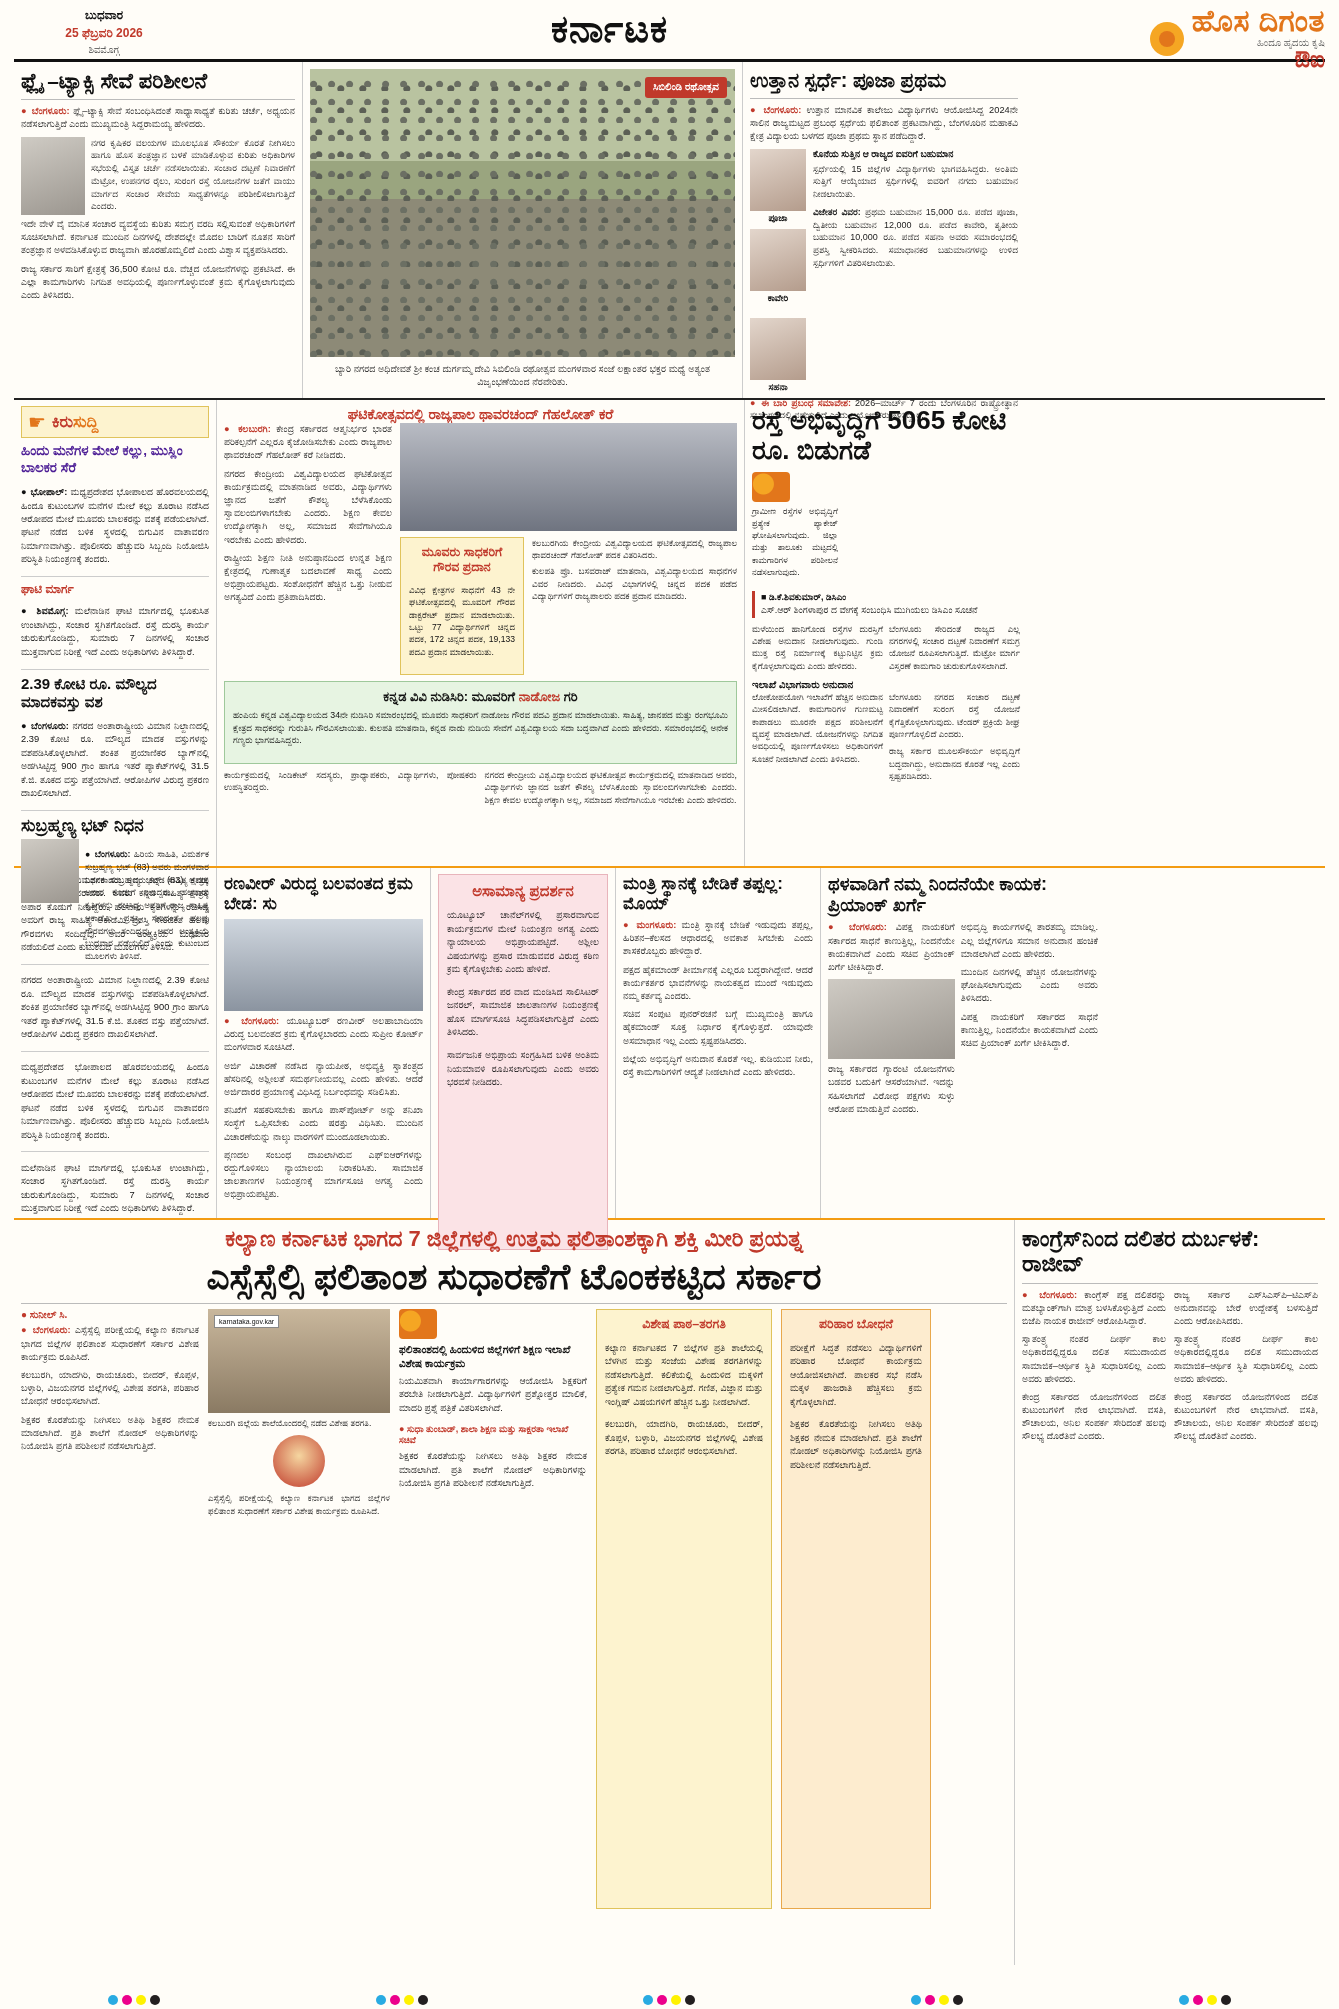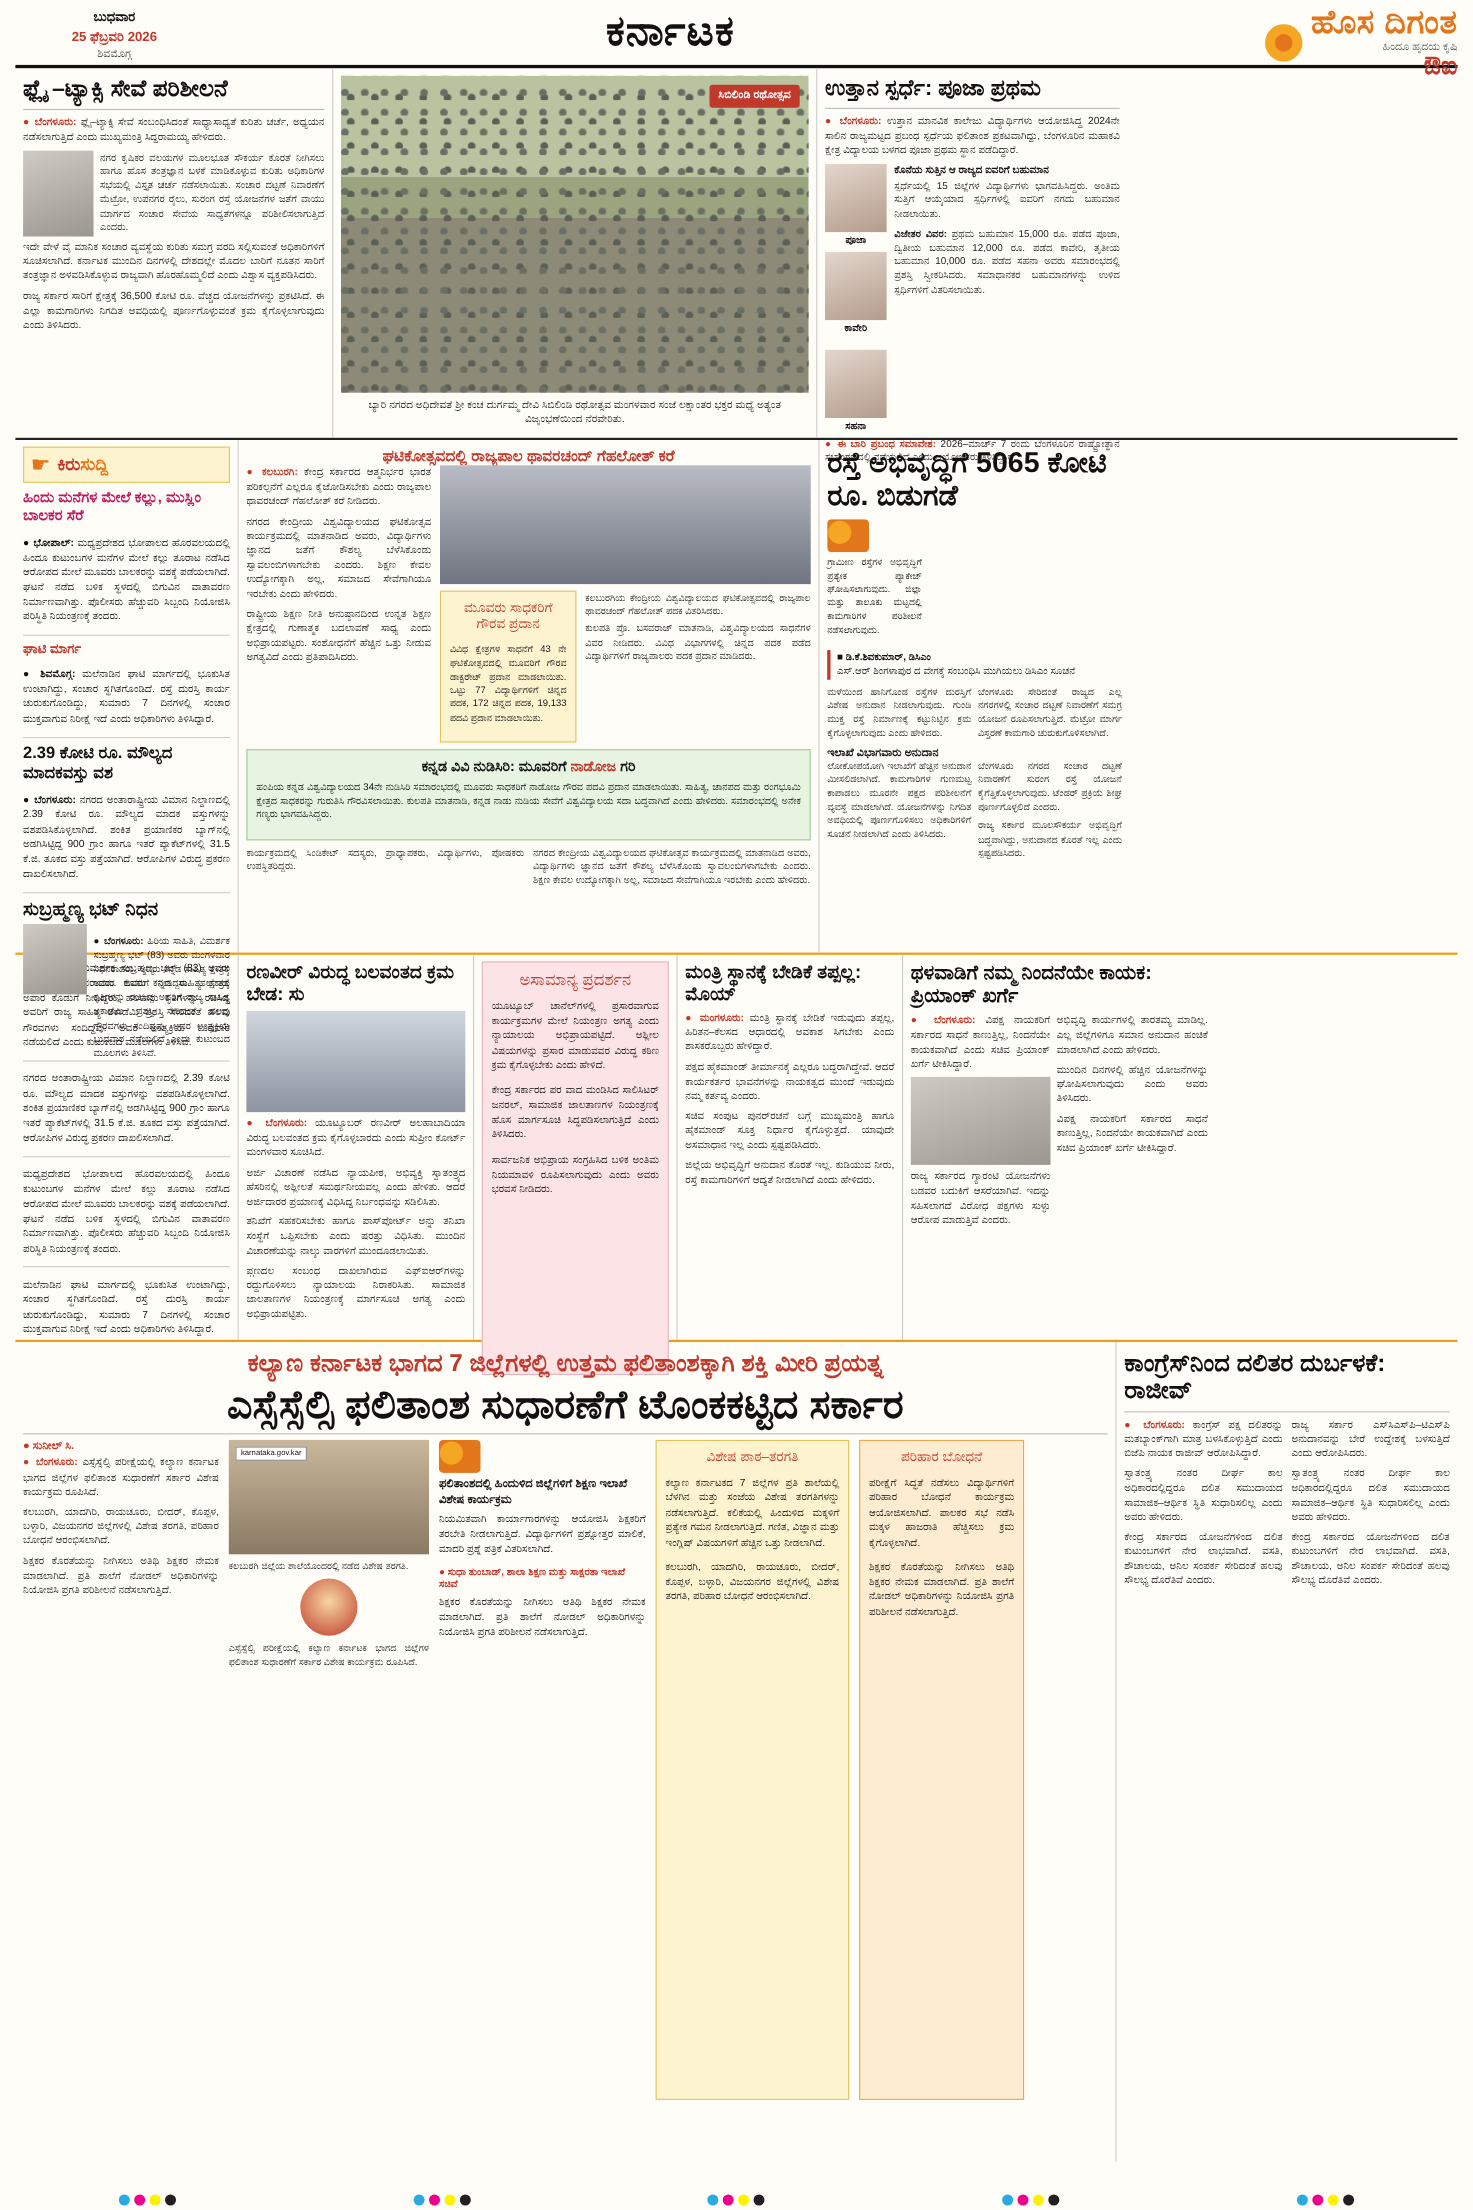--- a/index.html
+++ b/index.html
@@ -51,21 +51,21 @@
   .stage { background:linear-gradient(#b9bcc4,#6f7480); }
   .bldg { background:linear-gradient(#cfd6de,#8b94a0); }
   .classroom { background:linear-gradient(#c9b79c,#8a7a63); }
 
   
   .box-yellow { background:#fdf3cf; border:1px solid #e0c35c; }
   .box-pink { background:#fbe3e6; border:1px solid #e8b4bb; }
   .box-green { background:#e7f4e2; border:1px solid #9fc89b; }
   .pad8 { padding:7px 8px; }
 
-  .sectitle { font-size:15px; font-weight:normal; color:#c0392b; text-align:center; margin:0 0 5px; }
+  .sectitle { font-size:15px; font-weight:bold; color:#c0392b; text-align:center; margin:0 0 5px; }
   .sectitle.sm { font-size:12.5px; }
   .bullet { font-size:9.3px; line-height:1.45; text-align:justify; }
   .bullet b { color:#111; }
 
   .kirusuddi-head { display:flex; align-items:center; gap:6px; background:#fdf3cf; border:1px solid #e0c35c; padding:3px 6px; }
   .hand { font-size:20px; color:#e2761b; }
   .ks-label { font-size:16px; font-weight:bold; }
   .ks-label .a{color:#c0392b;}
   .ks-label .b{color:#e2761b;}
 
@@ -154,21 +154,21 @@
     </div>
   </div>
 
   <div class="grid" style="height:468px;border-bottom:2px solid #f39c12;">
 
     <div class="c" style="width:202px;">
       <div class="kirusuddi-head" style="margin-top:6px;">
         <span class="hand">☛</span>
         <span class="ks-label"><span class="a">ಕಿರು</span><span class="b">ಸುದ್ದಿ</span></span>
       </div>
-      <div style="font-size:13.5px;font-weight:bold;color:#be185d;line-height:1.25;margin:5px 0 4px;">ಹಿಂದು ಮನೆಗಳ ಮೇಲೆ ಕಲ್ಲು, ಮುಸ್ಲಿಂ ಬಾಲಕರ ಸೆರೆ</div>
+      <div style="font-size:13.5px;font-weight:bold;color:#4c1d95;line-height:1.25;margin:5px 0 4px;">ಹಿಂದು ಮನೆಗಳ ಮೇಲೆ ಕಲ್ಲು, ಮುಸ್ಲಿಂ ಬಾಲಕರ ಸೆರೆ</div>
       <p class="bullet"><b class="dateline">● ಭೋಪಾಲ್:</b>
         <span>ಮಧ್ಯಪ್ರದೇಶದ ಭೋಪಾಲದ ಹೊರವಲಯದಲ್ಲಿ ಹಿಂದೂ ಕುಟುಂಬಗಳ ಮನೆಗಳ ಮೇಲೆ ಕಲ್ಲು ತೂರಾಟ ನಡೆಸಿದ ಆರೋಪದ ಮೇಲೆ ಮೂವರು ಬಾಲಕರನ್ನು ವಶಕ್ಕೆ ಪಡೆಯಲಾಗಿದೆ. ಘಟನೆ ನಡೆದ ಬಳಿಕ ಸ್ಥಳದಲ್ಲಿ ಬಿಗುವಿನ ವಾತಾವರಣ ನಿರ್ಮಾಣವಾಗಿತ್ತು. ಪೊಲೀಸರು ಹೆಚ್ಚುವರಿ ಸಿಬ್ಬಂದಿ ನಿಯೋಜಿಸಿ ಪರಿಸ್ಥಿತಿ ನಿಯಂತ್ರಣಕ್ಕೆ ತಂದರು.</span></p>
       <div style="border-top:1px solid #ccc;margin:5px 0;"></div>
       <div style="font-size:12px;font-weight:bold;color:#c0392b;">ಘಾಟಿ ಮಾರ್ಗ</div>
       <p class="bullet"><b class="dateline">● ಶಿವಮೊಗ್ಗ:</b>
         <span>ಮಲೆನಾಡಿನ ಘಾಟಿ ಮಾರ್ಗದಲ್ಲಿ ಭೂಕುಸಿತ ಉಂಟಾಗಿದ್ದು, ಸಂಚಾರ ಸ್ಥಗಿತಗೊಂಡಿದೆ. ರಸ್ತೆ ದುರಸ್ತಿ ಕಾರ್ಯ ಚುರುಕುಗೊಂಡಿದ್ದು, ಸುಮಾರು 7 ದಿನಗಳಲ್ಲಿ ಸಂಚಾರ ಮುಕ್ತವಾಗುವ ನಿರೀಕ್ಷೆ ಇದೆ ಎಂದು ಅಧಿಕಾರಿಗಳು ತಿಳಿಸಿದ್ದಾರೆ.</span></p>
       <div style="border-top:1px solid #ccc;margin:5px 0;"></div>
       <div style="font-size:15px;font-weight:bold;line-height:1.2;margin-bottom:3px;">2.39 ಕೋಟಿ ರೂ. ಮೌಲ್ಯದ ಮಾದಕವಸ್ತು ವಶ</div>
       <p class="bullet"><b class="dateline">● ಬೆಂಗಳೂರು:</b>
         <span>ನಗರದ ಅಂತಾರಾಷ್ಟ್ರೀಯ ವಿಮಾನ ನಿಲ್ದಾಣದಲ್ಲಿ 2.39 ಕೋಟಿ ರೂ. ಮೌಲ್ಯದ ಮಾದಕ ವಸ್ತುಗಳನ್ನು ವಶಪಡಿಸಿಕೊಳ್ಳಲಾಗಿದೆ. ಶಂಕಿತ ಪ್ರಯಾಣಿಕರ ಬ್ಯಾಗ್‌ನಲ್ಲಿ ಅಡಗಿಸಿಟ್ಟಿದ್ದ 900 ಗ್ರಾಂ ಹಾಗೂ ಇತರೆ ಪ್ಯಾಕೆಟ್‌ಗಳಲ್ಲಿ 31.5 ಕೆ.ಜಿ. ತೂಕದ ವಸ್ತು ಪತ್ತೆಯಾಗಿದೆ. ಆರೋಪಿಗಳ ವಿರುದ್ಧ ಪ್ರಕರಣ ದಾಖಲಿಸಲಾಗಿದೆ.</span></p>

